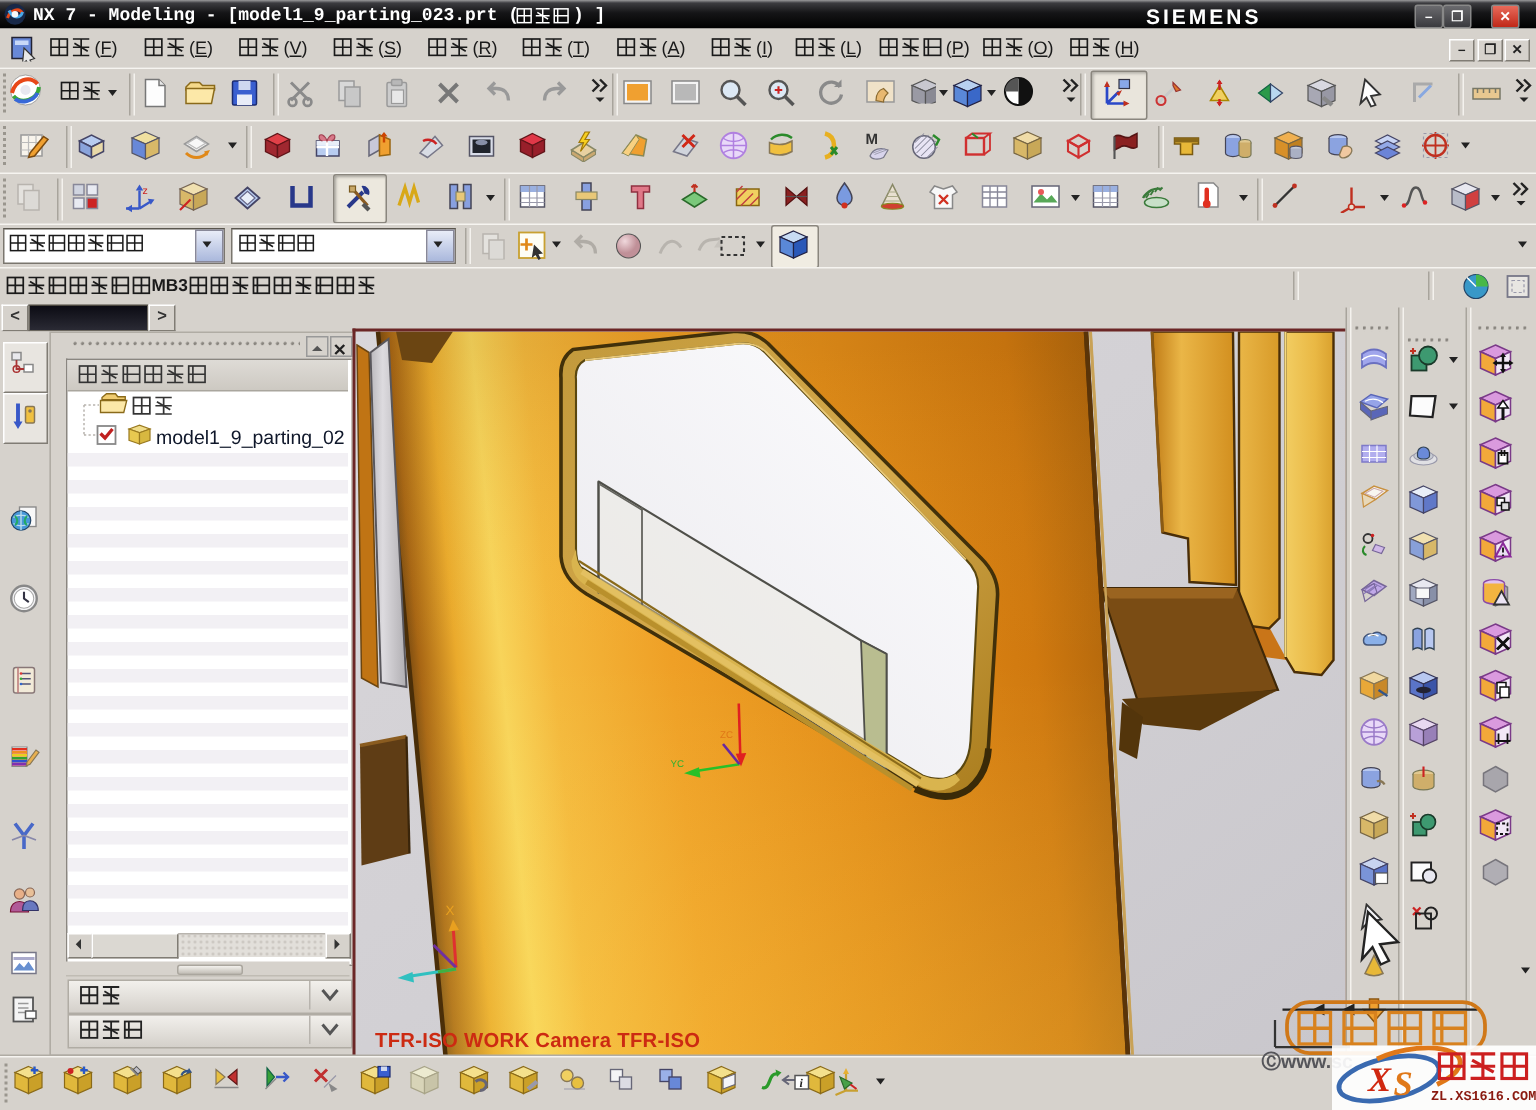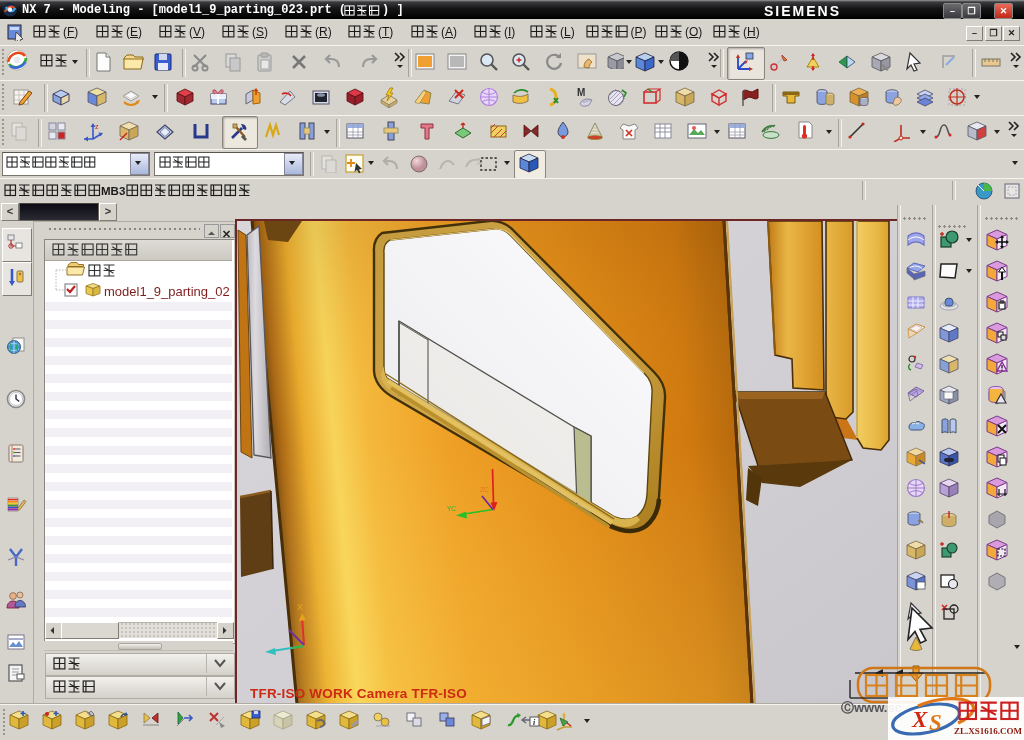--- a/index.html
+++ b/index.html
@@ -795,21 +795,21 @@
     <polygon points="36,24 43,21.5 50,24 43,26.5" fill="#f0dc88" stroke="#9a7a20" stroke-width="0.8"></polygon>
     <polygon points="36,24 43,26.5 43,34 36,31.5" fill="#e8c850" stroke="#9a7a20" stroke-width="0.8"></polygon>
     <polygon points="43,26.5 50,24 50,31.5 43,34" fill="#d8b840" stroke="#9a7a20" stroke-width="0.8"></polygon>
   </svg>
 <svg style="position:absolute;left:88px;top:264px" width="31" height="15" viewBox="0 0 31 15">
     <rect x="1.0" y="1.0" width="10.9" height="10.9" stroke="#333" stroke-width="1.15" fill="none"></rect>
     <path d="M1.0 6.5H12.0M6.5 1.0V12.0" stroke="#333" stroke-width="1.15" fill="none"></path>
     <path d="M15.6 1.0H26.5M15.6 6.5H26.5M15.6 12.0H26.5M21.1 1.0V12.0" stroke="#333" stroke-width="1.15" fill="none"></path>
     <path d="M16.6 3.8L25.5 9.2" stroke="#333" stroke-width="1.15" fill="none"></path>
   </svg>
-<div class="abs" style="left:104px;top:284px;font-size:13px;color:#7f1d1d;">model1_9_parting_02</div>
+<div class="abs" style="left:104px;top:284px;font-size:13px;color:#0f172a;">model1_9_parting_02</div>
 <div class="abs" style="left:45px;top:622px;width:187px;height:15px;background:#e2dfda;background-image:radial-gradient(circle at 1px 1px,#c8c4be 0.8px,transparent 1px);background-size:4px 4px;border-top:1px solid #b8b4ae;"></div>
 <div class="btn3d" style="left:45px;top:622px;width:15px;height:15px;"><svg width="13" height="13">
       <path d="M8 3L4.5 6.5 8 10z" fill="#333"></path>
     </svg></div>
 <div class="btn3d" style="left:217px;top:622px;width:15px;height:15px;"><svg width="13" height="13">
       <path d="M5 3l3.5 3.5L5 10z" fill="#333"></path>
     </svg></div>
 <div class="btn3d" style="left:61px;top:622px;width:56px;height:15px;background:#dbd8d2;"></div>
 <div class="abs" style="left:44px;top:641px;width:189px;height:9px;background:#d6d2cc;border-bottom:1px solid #c0bcb4;"></div>
 <div class="abs" style="left:118px;top:643px;width:42px;height:5px;background:linear-gradient(#f2f0ec,#c2beb6);border-radius:2px;border:1px solid #aaa69e;"></div>
@@ -1296,12 +1296,12 @@
     <text x="41" y="33" font-size="23" font-style="italic" font-weight="bold" font-family="Liberation Serif" fill="#e07818">S</text>
   </svg>
 <svg style="position:absolute;left:958px;top:701px" width="64" height="21" viewBox="0 0 64 21">
     <rect x="1.6" y="1.6" width="16.4" height="16.4" stroke="#cc1f1f" stroke-width="2.1" fill="none"></rect>
     <path d="M1.6 9.8H17.9M9.8 1.6V17.9" stroke="#cc1f1f" stroke-width="2.1" fill="none"></path>
     <path d="M22.4 1.6H38.8M22.4 9.8H38.8M22.4 17.9H38.8M30.6 1.6V17.9" stroke="#cc1f1f" stroke-width="2.1" fill="none"></path>
     <path d="M23.4 5.7L37.8 13.8" stroke="#cc1f1f" stroke-width="2.1" fill="none"></path>
     <rect x="43.3" y="1.6" width="16.4" height="16.4" stroke="#cc1f1f" stroke-width="2.1" fill="none"></rect>
     <path d="M43.3 9.8H59.7M51.5 1.6V17.9" stroke="#cc1f1f" stroke-width="2.1" fill="none"></path>
   </svg>
-<div class="abs" style="left:954px;top:726px;font-size:9px;font-weight:bold;color:#8a1a10;font-family:Liberation Serif, serif;">ZL.XS1616.COM</div>
+<div class="abs" style="left:954px;top:726px;font-size:9px;font-weight:bold;color:#8a1a10;font-family:Liberation Mono, monospace;">ZL.XS1616.COM</div>
 </body></html>

